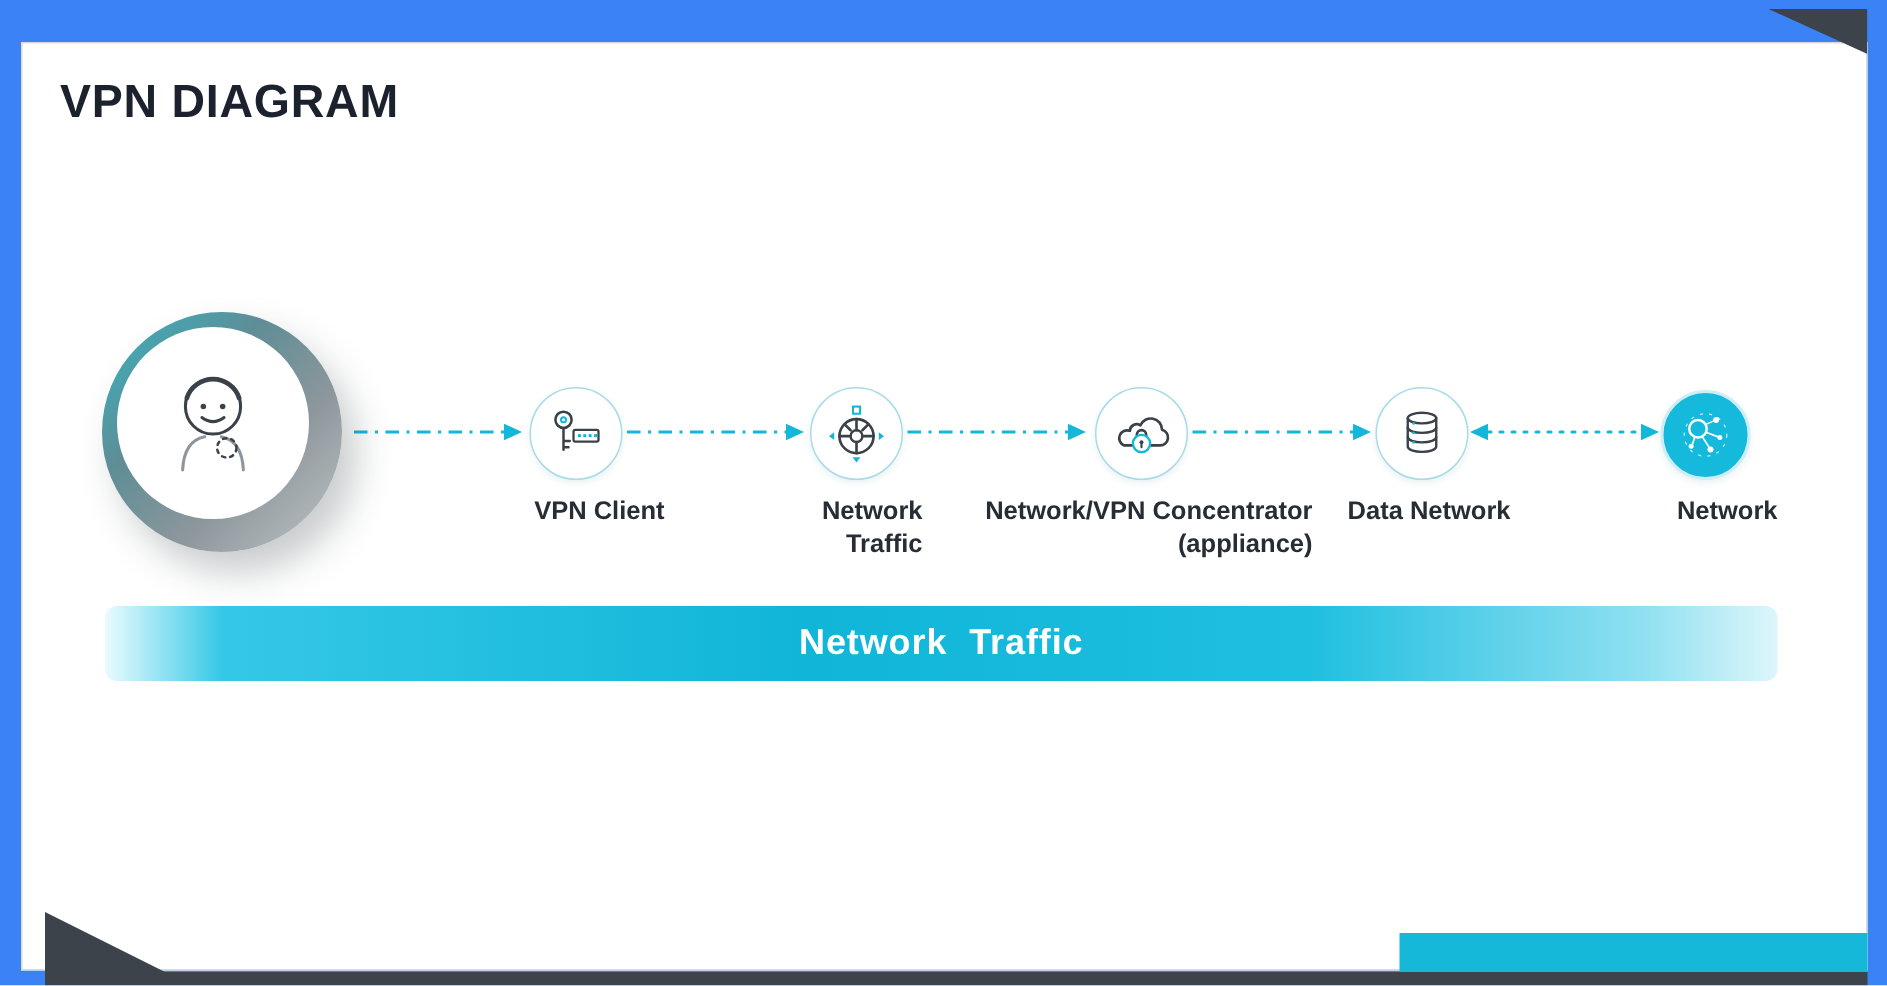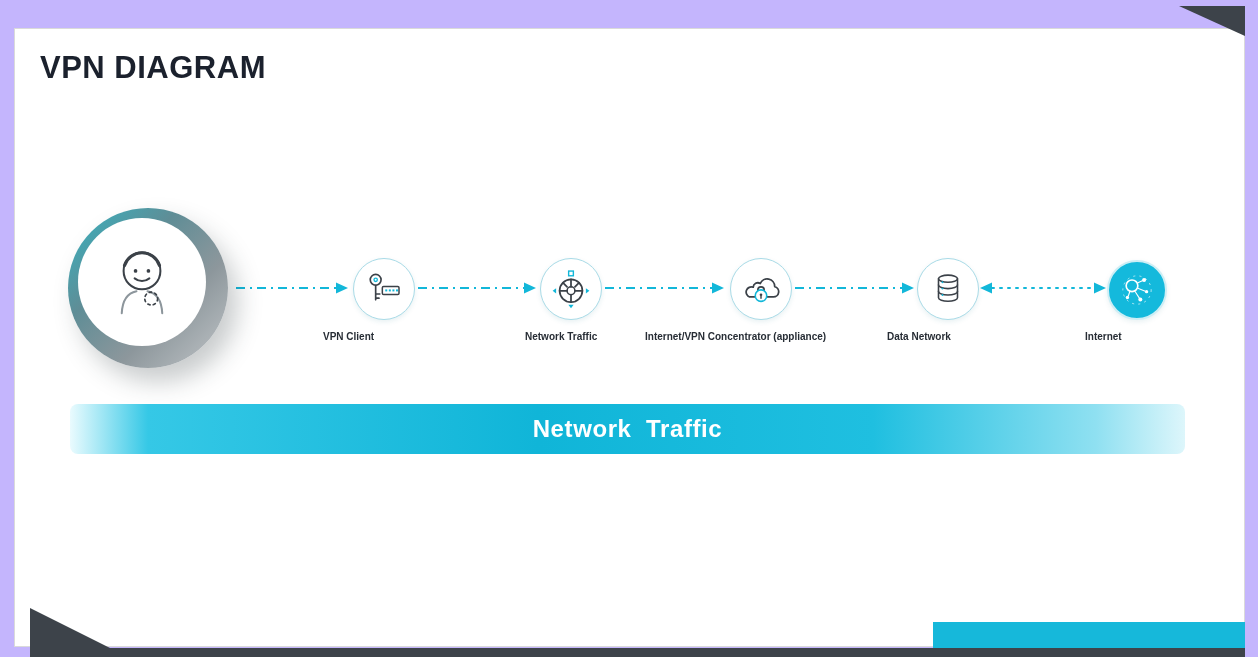--- a/index.html
+++ b/index.html
@@ -1,18 +1,18 @@
 <!DOCTYPE html>
 <html><head>
 <meta charset="utf-8">
 <style>
   html,body{margin:0;padding:0;background:#ffffff;}
   .stage{
     position:relative;width:1258px;height:657px;overflow:hidden;
-    font-family:"Liberation Sans", sans-serif;background:#c4b5fd;
+    font-family:"Liberation Sans", sans-serif;background:#3b82f6;
   }
   .card{
     position:absolute;left:14px;top:28px;right:13px;bottom:10px;
     background:#ffffff;border:1px solid #dadada;
   }
   .page-title{
     position:absolute;left:40px;top:50px;
     font-size:31px;font-weight:800;color:#1b212d;letter-spacing:.5px;
   }
   
@@ -44,22 +44,22 @@
   .node{
     position:absolute;width:60px;height:60px;border-radius:50%;
     background:#ffffff;border:1.5px solid #a9dbe7;
     display:flex;align-items:center;justify-content:center;
     box-shadow:0 2px 5px rgba(30,120,140,.10);
   }
   .node.internet{
     width:56px;height:56px;background:#14b9dc;border:2px solid #cdeef5;
   }
   .node-label{
-    position:absolute;top:330px;text-align:left;
-    font-size:10px;font-weight:700;color:#272d35;line-height:1.3;
+    position:absolute;top:330px;text-align:right;
+    font-size:17px;font-weight:700;color:#272d35;line-height:1.3;
   }
   
   .connectors{position:absolute;left:0;top:238px;width:1258px;height:100px;}
   
   .banner{
     position:absolute;left:70px;top:404px;width:1115px;height:50px;border-radius:8px;
     background:linear-gradient(90deg,#eafbfe 0%,#35c8e6 7%,#10b5d8 42%,#1fbfe0 72%,#8fe0f1 92%,#ddf6fb 100%);
     display:flex;align-items:center;justify-content:center;
   }
   .banner-label{
@@ -157,21 +157,21 @@
     <svg width="46" height="40" viewBox="0 0 52 44">
       <g stroke="#3b4148" fill="none" stroke-width="2" stroke-linecap="round" stroke-linejoin="round">
         <path d="M13 31 h27 a6 6 0 0 0 1.5 -11.8 a8.5 8.5 0 0 0 -16.3 -3.4 a5.2 5.2 0 0 0 -8 4.2 a5.8 5.8 0 0 0 -4.2 11 z"></path>
         <path d="M22.5 26 v-3 a3.5 3.5 0 0 1 7 0 v3"></path>
       </g>
       <circle cx="26" cy="29.5" r="6.5" fill="#ffffff" stroke="#12b7d9" stroke-width="1.8"></circle>
       <circle cx="26" cy="28.5" r="1.5" fill="#3b4148"></circle>
       <path d="M26 29.8 v2.6" stroke="#3b4148" stroke-width="1.6" stroke-linecap="round"></path>
     </svg>
   </div>
-  <div class="node-label" style="left:645px;width:230px;">Internet/VPN Concentrator (appliance)</div>
+  <div class="node-label" style="left:645px;width:230px;">Network/VPN Concentrator (appliance)</div>
 
   <div class="node" style="left:917px;top:258px;">
     <svg width="38" height="38" viewBox="0 0 48 48">
       <g stroke="#3b4148" fill="none" stroke-width="2" stroke-linecap="round">
         <ellipse cx="24" cy="11" rx="12" ry="4.5"></ellipse>
         <path d="M12 11 V35 a12 4.5 0 0 0 24 0 V11"></path>
         <path d="M12 19 a12 4.5 0 0 0 24 0"></path>
         <path d="M12 27 a12 4.5 0 0 0 24 0"></path>
       </g>
       <g fill="#12b7d9">
@@ -196,19 +196,19 @@
         <path d="M13.5 31.5 L15.5 25.5"></path>
       </g>
       <g fill="#ffffff">
         <circle cx="32.5" cy="12" r="2.4"></circle>
         <circle cx="35.5" cy="26" r="2"></circle>
         <circle cx="28" cy="35.5" r="2.4"></circle>
         <circle cx="12.5" cy="33" r="2"></circle>
       </g>
     </svg>
   </div>
-  <div class="node-label" style="left:1085px;width:100px;">Internet</div>
+  <div class="node-label" style="left:1085px;width:100px;">Network</div>
 
   <div class="banner">
     <span class="banner-label">Network  Traffic</span>
   </div>
 
 </div>
 
 </body></html>

